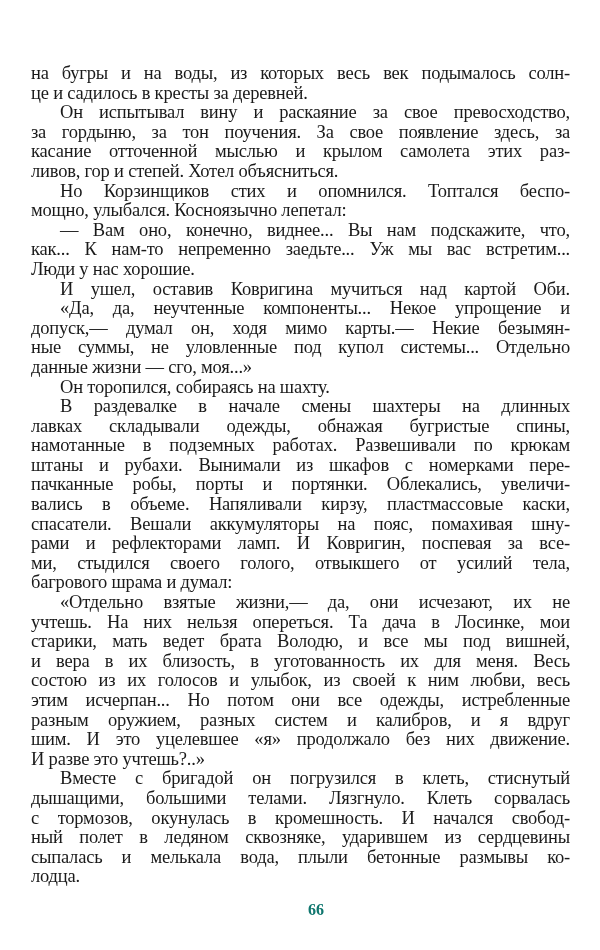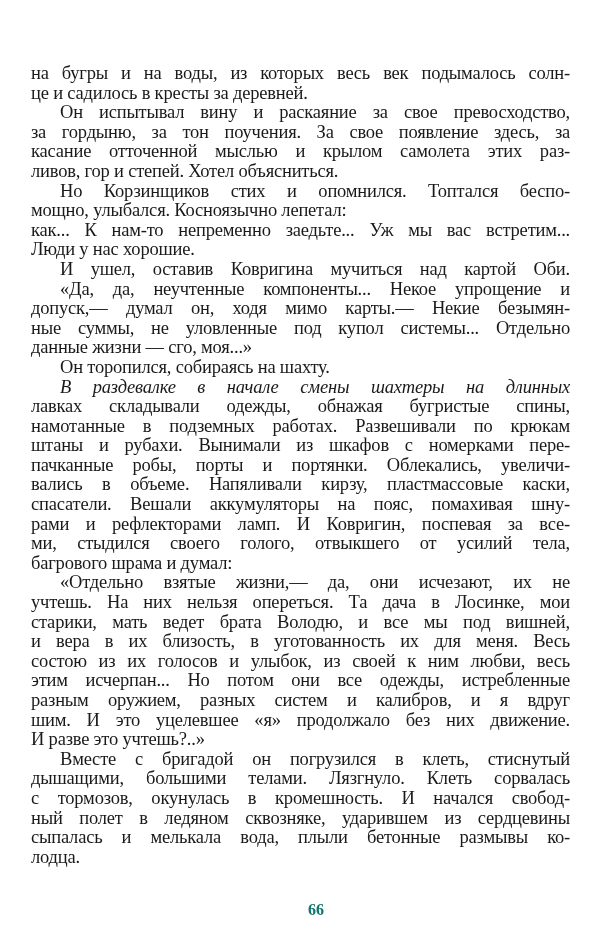--- a/index.html
+++ b/index.html
@@ -28,29 +28,30 @@
 
 <div class="page" id="page-text">
     <div class="line" style="white-space: nowrap; margin-top: 33px;">на бугры и на воды, из которых весь век подымалось солн-</div>
     <div class="line last" style="white-space: nowrap;">це и садилось в кресты за деревней.</div>
     <div class="line indent" style="white-space: nowrap;">Он испытывал вину и раскаяние за свое превосходство,</div>
     <div class="line" style="white-space: nowrap;">за гордыню, за тон поучения. За свое появление здесь, за</div>
     <div class="line" style="white-space: nowrap;">касание отточенной мыслью и крылом самолета этих раз-</div>
     <div class="line last" style="white-space: nowrap;">ливов, гор и степей. Хотел объясниться.</div>
     <div class="line indent" style="white-space: nowrap;">Но Корзинщиков стих и опомнился. Топтался беспо-</div>
     <div class="line last" style="white-space: nowrap;">мощно, улыбался. Косноязычно лепетал:</div>
+    <div class="line indent" style="white-space: nowrap;">— Вам оно, конечно, виднее... Вы нам подскажите, что,</div>
     <div class="line" style="white-space: nowrap;">как... К нам-то непременно заедьте... Уж мы вас встретим...</div>
     <div class="line last" style="white-space: nowrap;">Люди у нас хорошие.</div>
     <div class="line indent" style="white-space: nowrap;">И ушел, оставив Ковригина мучиться над картой Оби.</div>
     <div class="line indent" style="white-space: nowrap;">«Да, да, неучтенные компоненты... Некое упрощение и</div>
     <div class="line" style="white-space: nowrap;">допуск,— думал он, ходя мимо карты.— Некие безымян-</div>
     <div class="line" style="white-space: nowrap;">ные суммы, не уловленные под купол системы... Отдельно</div>
     <div class="line last" style="white-space: nowrap;">данные жизни — сго, моя...»</div>
     <div class="line indent last" style="white-space: nowrap;">Он торопился, собираясь на шахту.</div>
-    <div class="line indent" style="white-space: nowrap; font-style: italic;">В раздевалке в начале смены шахтеры на длинных</div>
+    <div class="line indent" style="white-space: nowrap;">В раздевалке в начале смены шахтеры на длинных</div>
     <div class="line" style="white-space: nowrap;">лавках складывали одежды, обнажая бугристые спины,</div>
     <div class="line" style="white-space: nowrap;">намотанные в подземных работах. Развешивали по крюкам</div>
     <div class="line" style="white-space: nowrap;">штаны и рубахи. Вынимали из шкафов с номерками пере-</div>
     <div class="line" style="white-space: nowrap;">пачканные робы, порты и портянки. Облекались, увеличи-</div>
     <div class="line" style="white-space: nowrap;">вались в объеме. Напяливали кирзу, пластмассовые каски,</div>
     <div class="line" style="white-space: nowrap;">спасатели. Вешали аккумуляторы на пояс, помахивая шну-</div>
     <div class="line" style="white-space: nowrap;">рами и рефлекторами ламп. И Ковригин, поспевая за все-</div>
     <div class="line" style="white-space: nowrap;">ми, стыдился своего голого, отвыкшего от усилий тела,</div>
     <div class="line last" style="white-space: nowrap;">багрового шрама и думал:</div>
     <div class="line indent" style="white-space: nowrap;">«Отдельно взятые жизни,— да, они исчезают, их не</div>

